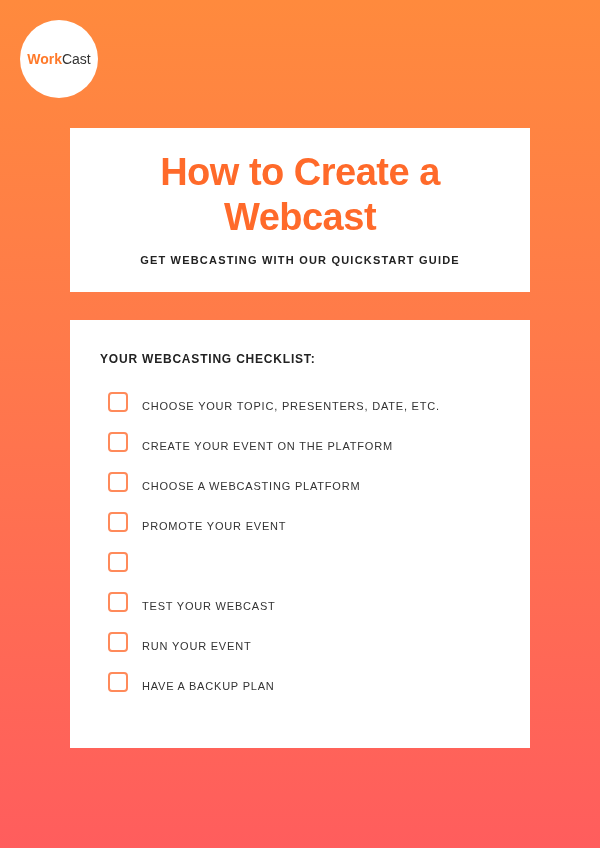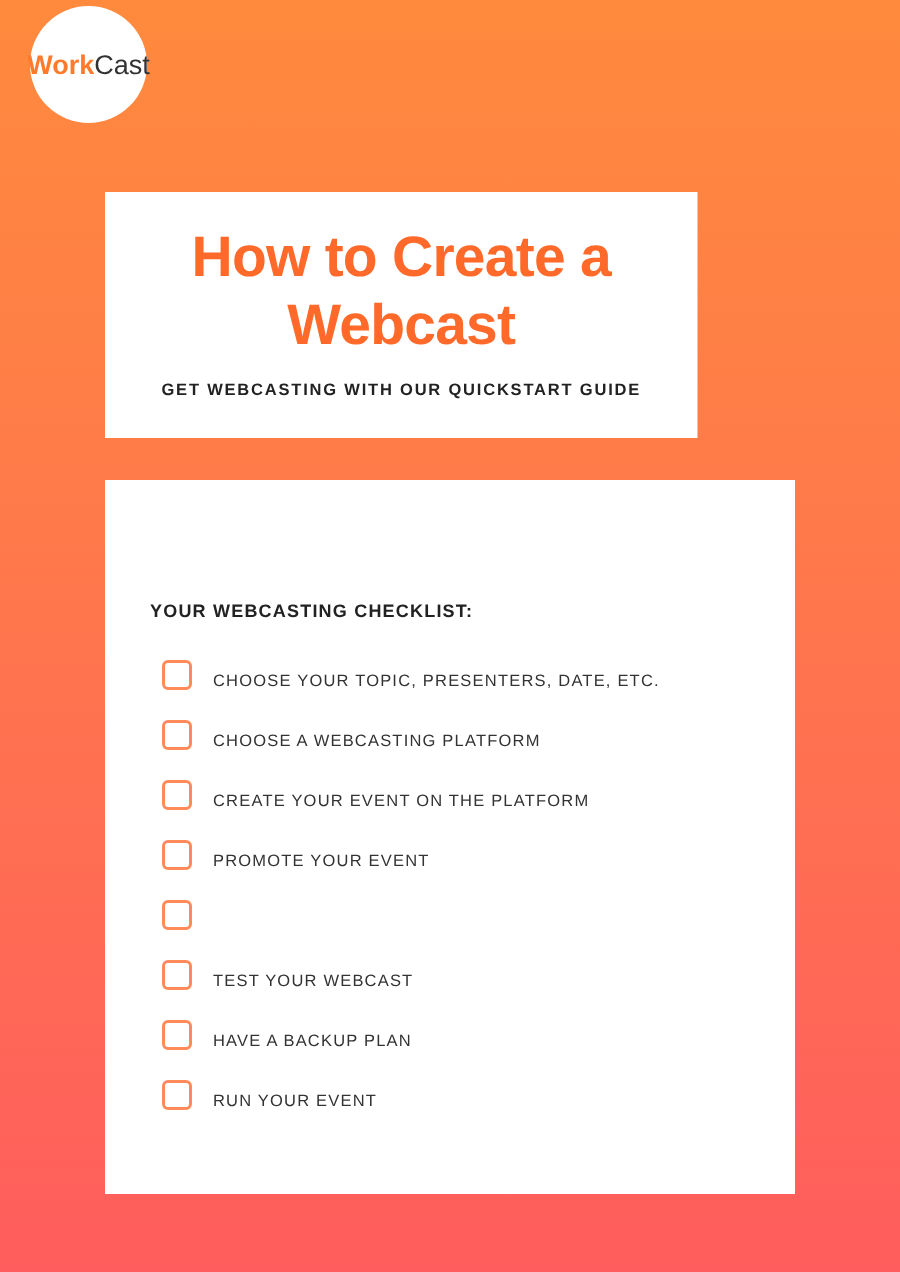--- a/index.html
+++ b/index.html
@@ -5,39 +5,39 @@
     * { margin: 0; padding: 0; box-sizing: border-box; }
     body {
       width: 600px;
       height: 848px;
       background: linear-gradient(180deg, #ff8a3d 0%, #ff7a4a 40%, #ff5d5d 100%);
       font-family: -apple-system, BlinkMacSystemFont, 'Segoe UI', Arial, sans-serif;
       position: relative;
     }
     .logo-circle {
       position: absolute;
-      top: 4px;
+      top: 20px;
       left: 20px;
       width: 78px;
       height: 78px;
       background: #fff;
       border-radius: 50%;
       display: flex;
       align-items: center;
       justify-content: center;
-      font-size: 18px;
+      font-size: 14px;
       font-weight: 600;
     }
     .logo-work { color: #ff7a2a; }
     .logo-cast { color: #333; font-weight: 400; }
     .title-card {
       position: absolute;
       top: 128px;
       left: 70px;
-      width: 395px;
+      width: 460px;
       background: #fff;
       padding: 22px 18px 26px 18px;
       text-align: center;
     }
     .title {
       color: #ff6a2a;
       font-size: 38px;
       font-weight: 700;
       line-height: 1.18;
       letter-spacing: -0.5px;
@@ -56,21 +56,20 @@
       width: 460px;
       background: #fff;
       padding: 32px 30px 36px 30px;
     }
     .checklist-heading {
       color: #222;
       font-size: 12px;
       font-weight: 600;
       letter-spacing: 0.8px;
       margin-bottom: 26px;
-      margin-top: 48px;
     }
     .checklist {
       list-style: none;
       padding-left: 8px;
     }
     .checklist-item {
       display: flex;
       align-items: flex-end;
       margin-bottom: 20px;
     }
@@ -105,39 +104,39 @@
 
 <div class="checklist-card">
   <div class="checklist-heading">YOUR WEBCASTING CHECKLIST:</div>
   <ul class="checklist">
     <li class="checklist-item">
       <span class="checkbox"></span>
       <span class="item-text">CHOOSE YOUR TOPIC, PRESENTERS, DATE, ETC.</span>
     </li>
     <li class="checklist-item">
       <span class="checkbox"></span>
-      <span class="item-text">CHOOSE A WEBCASTING PLATFORM</span>
+      <span class="item-text">CREATE YOUR EVENT ON THE PLATFORM</span>
     </li>
     <li class="checklist-item">
       <span class="checkbox"></span>
-      <span class="item-text">CREATE YOUR EVENT ON THE PLATFORM</span>
+      <span class="item-text">CHOOSE A WEBCASTING PLATFORM</span>
     </li>
     <li class="checklist-item">
       <span class="checkbox"></span>
       <span class="item-text">PROMOTE YOUR EVENT</span>
     </li>
     <li class="checklist-item">
       <span class="checkbox"></span>
     </li>
     <li class="checklist-item">
       <span class="checkbox"></span>
       <span class="item-text">TEST YOUR WEBCAST</span>
     </li>
     <li class="checklist-item">
       <span class="checkbox"></span>
-      <span class="item-text">HAVE A BACKUP PLAN</span>
+      <span class="item-text">RUN YOUR EVENT</span>
     </li>
     <li class="checklist-item">
       <span class="checkbox"></span>
-      <span class="item-text">RUN YOUR EVENT</span>
+      <span class="item-text">HAVE A BACKUP PLAN</span>
     </li>
   </ul>
 </div>
 
 </body></html>

